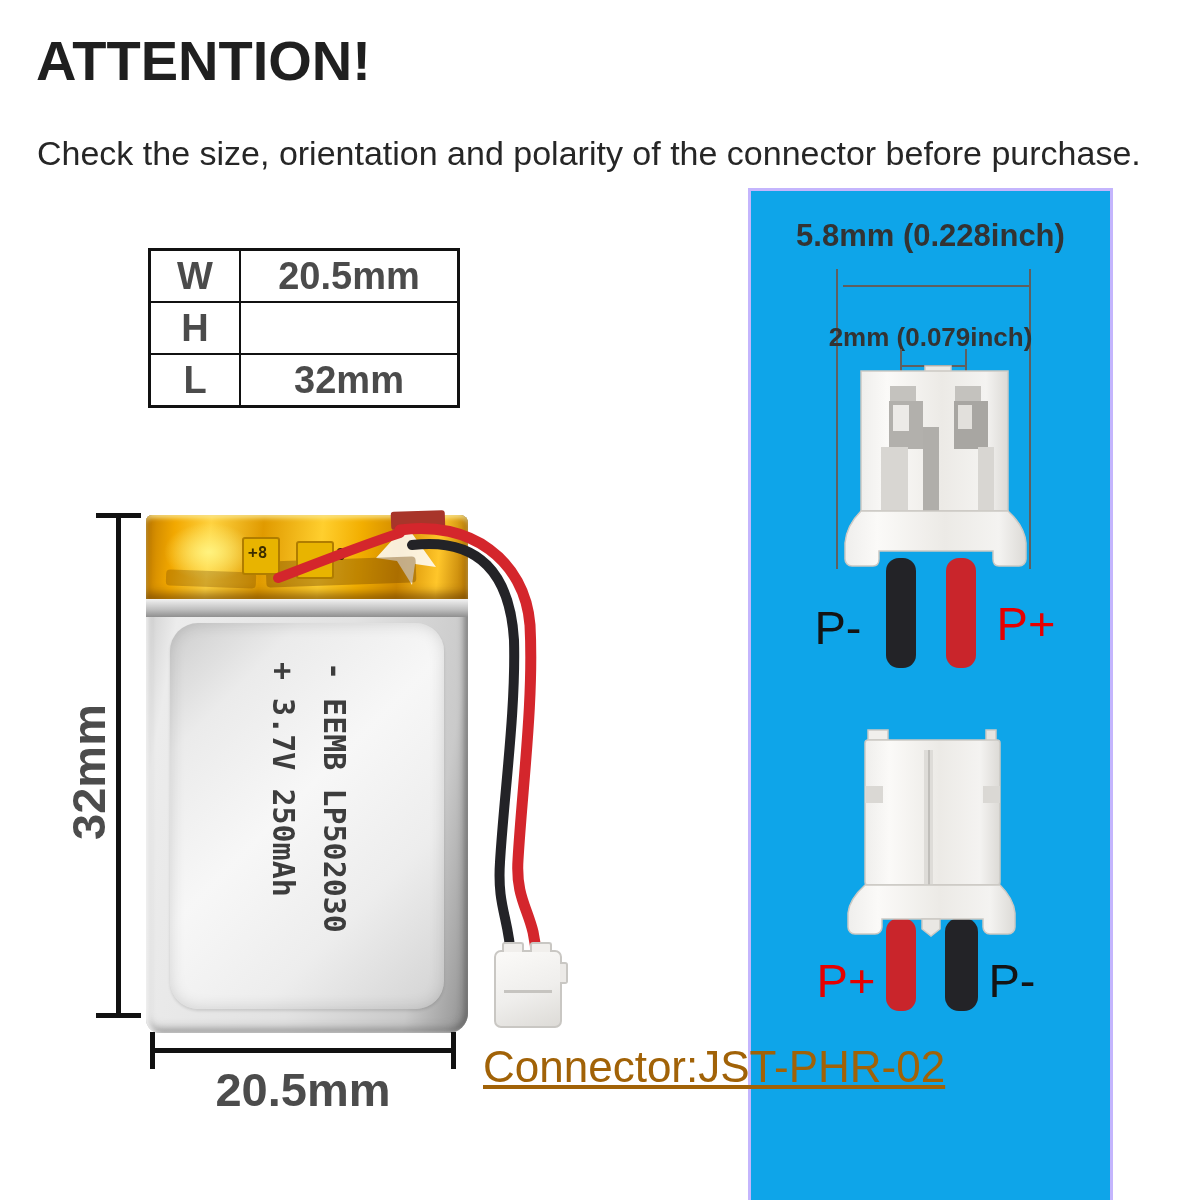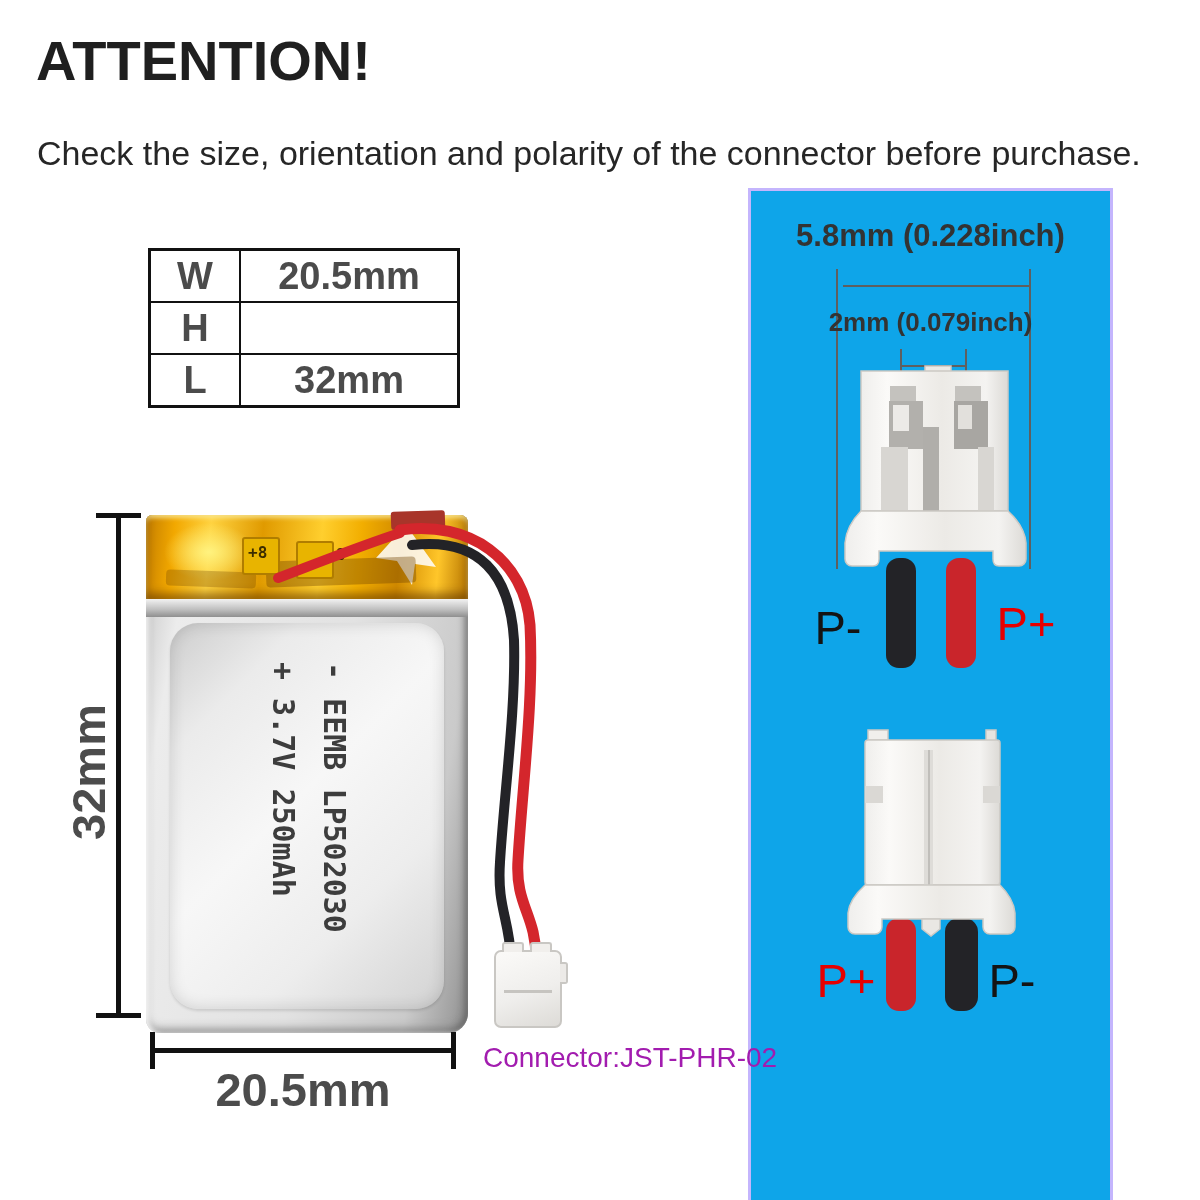--- a/index.html
+++ b/index.html
@@ -49,34 +49,34 @@
   .dim{background:#111;}
   .dim-label{font-size:47px;font-weight:bold;color:#4c4c4c;}
   .v-label{left:18px;top:712px;width:140px;height:120px;display:flex;align-items:center;justify-content:center;
            transform:rotate(-90deg);}
   .w-label{left:150px;top:1062px;width:306px;text-align:center;}
 
   
   .panel{left:748px;top:188px;width:365px;height:1062px;border:3px solid #c4b5fd;box-sizing:border-box;background:#0ea5e9;}
   .ann{color:#333;font-weight:bold;text-align:center;width:100%;}
   .ann-58{top:27px;font-size:31px;}
-  .ann-2{top:116px;font-size:26px;}
+  .ann-2{top:131px;font-size:26px;}
   .thin{background:#5f5f5f;}
   .plabel{font-size:47px;font-weight:500;width:90px;text-align:center;color:#141414;}
   .plabel.red{color:#e60000;}
 
   
   .mini-conn{left:494px;top:950px;width:68px;height:78px;border:2px solid #c9c7c3;border-radius:7px;
     background:linear-gradient(160deg,#fbfaf8 0%,#efeeec 55%,#dddbd7 100%);box-sizing:border-box;}
   .mini-bump{top:-10px;width:22px;height:10px;background:#f1efec;border:2px solid #c9c7c3;border-bottom:none;border-radius:3px 3px 0 0;box-sizing:border-box;}
   .mini-tab{right:-8px;top:10px;width:8px;height:22px;background:#eceae7;border:2px solid #c9c7c3;border-left:none;border-radius:0 3px 3px 0;box-sizing:border-box;}
   .mini-groove{left:8px;right:8px;top:38px;height:3px;background:#c6c4c0;}
 
   
-  .footer-label{left:483px;top:1042px;font-size:28px;font-weight:400;color:#a21caf;}
+  .footer-label{left:483px;top:1042px;font-size:44px;font-weight:400;color:#a16207;text-decoration:underline;}
 </style>
 </head>
 <body>
 
 <div id="canvas">
 
   <div class="abs title">ATTENTION!</div>
   <div class="abs subtitle">Check the size, orientation and polarity of the connector before purchase.</div>
 
   <div class="abs spec-table">

